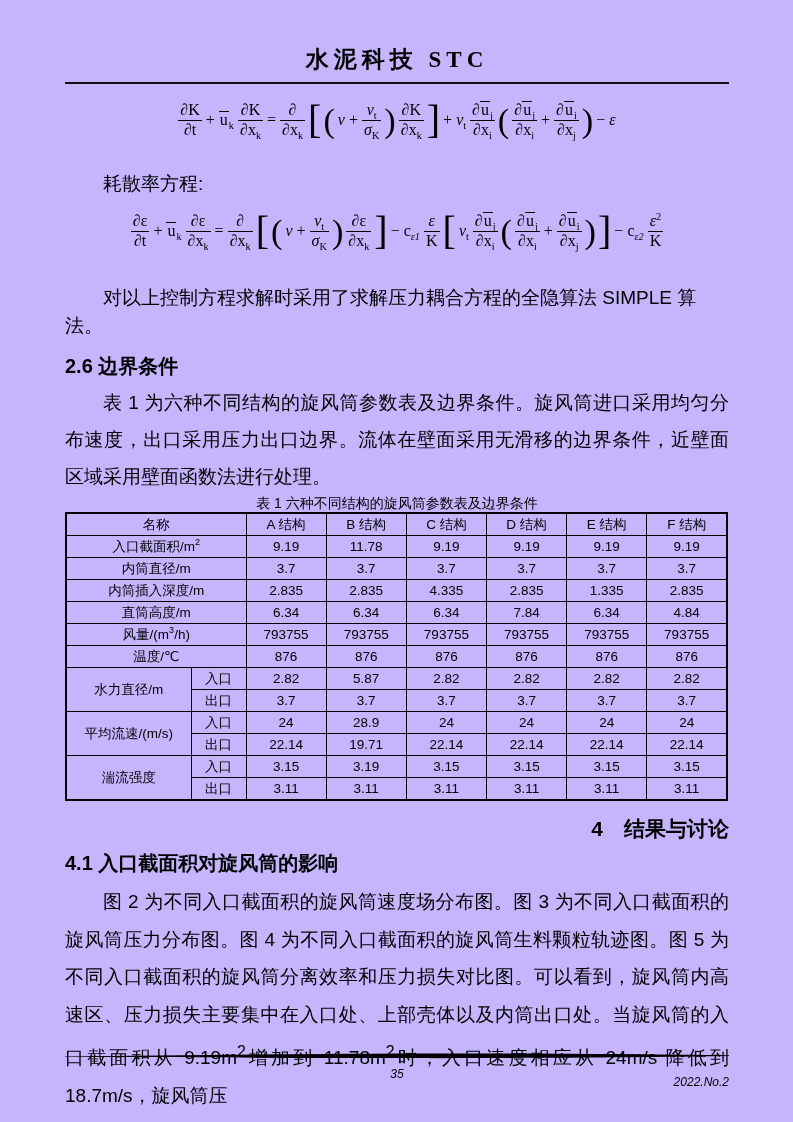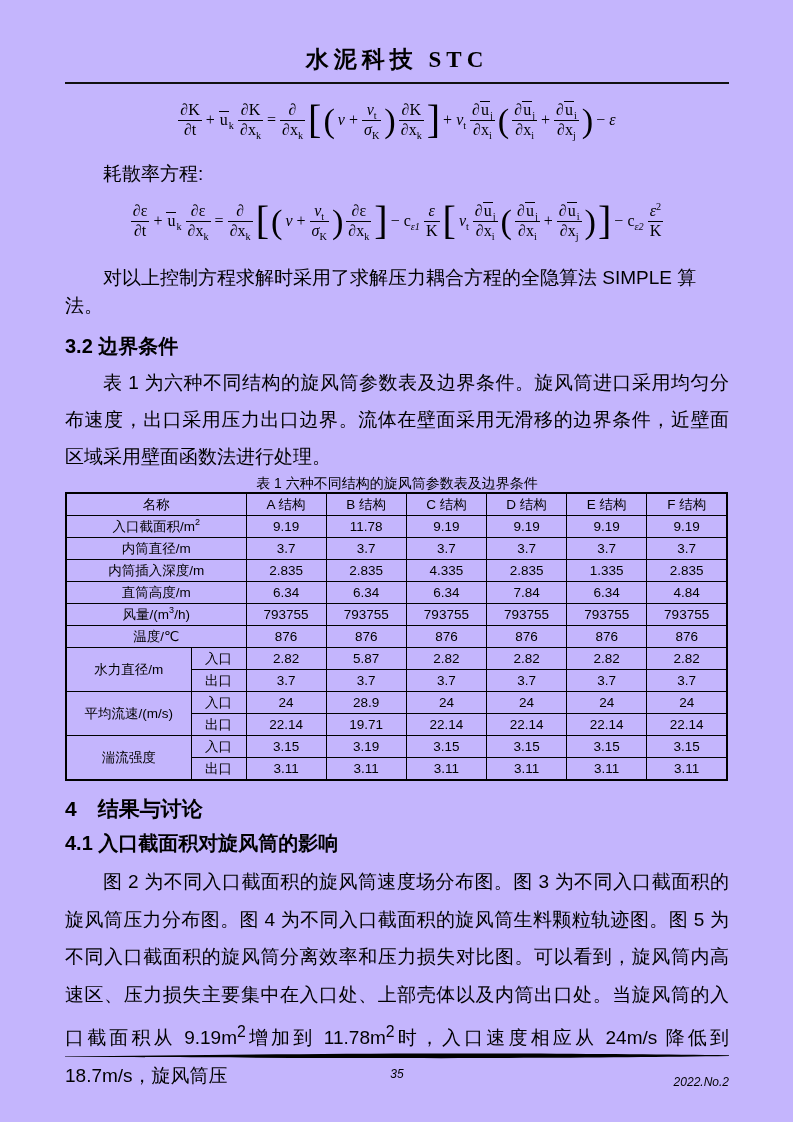--- a/index.html
+++ b/index.html
@@ -20,24 +20,24 @@
   .tk{margin:0 2px;white-space:nowrap;}
   .it{font-style:italic;}
   .fr{display:inline-flex;flex-direction:column;align-items:stretch;text-align:center;margin:0 2px;}
   .fr .n,.fr .d{padding:0 2px;white-space:nowrap;}
   .fr .bar{height:0;border-top:1px solid #000;margin-top:1px;}
   .ol{display:inline-block;border-top:1px solid #000;padding:0 1px;line-height:1.05;}
   .bk{line-height:0.95;margin:0 1px;font-weight:400;}
   .sq{font-size:250%;}
   .rd{font-size:215%;}
 
-  .bodyline{font-size:19px;line-height:28px;margin-top:14px;text-indent:2em;}
+  .bodyline{font-size:19px;line-height:28px;margin-top:24px;text-indent:2em;}
   .para{font-size:19px;line-height:37px;text-align:justify;text-indent:2em;}
   .h2{font-size:20px;font-weight:bold;line-height:28px;margin-top:12px;}
-  .h1{font-size:21px;font-weight:bold;line-height:28px;margin-top:14px;}
+  .h1{font-size:21px;font-weight:bold;line-height:28px;margin-top:14px;text-align:right;}
   .p32{margin-top:4px;}
   .p41{margin-top:6px;line-height:37.5px;}
 
   .tcaption{text-align:center;font-size:14px;line-height:15px;margin-top:1px;margin-bottom:1px;}
   table.params{border-collapse:collapse;table-layout:fixed;width:663px;border:2.5px solid #000;
                font-size:13.5px;}
   table.params td{border:1.5px solid #000;text-align:center;vertical-align:middle;
                   height:21px;padding:0 1px;overflow:hidden;}
   table.params td.thin-top{border-top-width:1px;}
   table.params sup{font-size:9px;}
@@ -183,21 +183,21 @@
       <span class="tk"><span>c</span><sub class="it">ε2</sub></span>
       <span class="fr">
           <span class="n"><span class="it">ε</span><sup>2</sup></span>
           <span class="bar"></span>
           <span class="d">K</span>
         </span>
     </div>
 
     <div class="bodyline">对以上控制方程求解时采用了求解压力耦合方程的全隐算法 SIMPLE 算法。</div>
 
-    <div class="h2">3.2 边界条件</div>
+    <div class="h2">2.6 边界条件</div>
     <div class="para p32">表 1 为六种不同结构的旋风筒参数表及边界条件。旋风筒进口采用均匀分布速度，出口采用压力出口边界。流体在壁面采用无滑移的边界条件，近壁面区域采用壁面函数法进行处理。</div>
 
     <div class="tcaption">表 1 六种不同结构的旋风筒参数表及边界条件</div>
 
     <table class="params">
       <colgroup>
         <col style="width:125px">
           <col style="width:55px">
         <col>
           <col>

